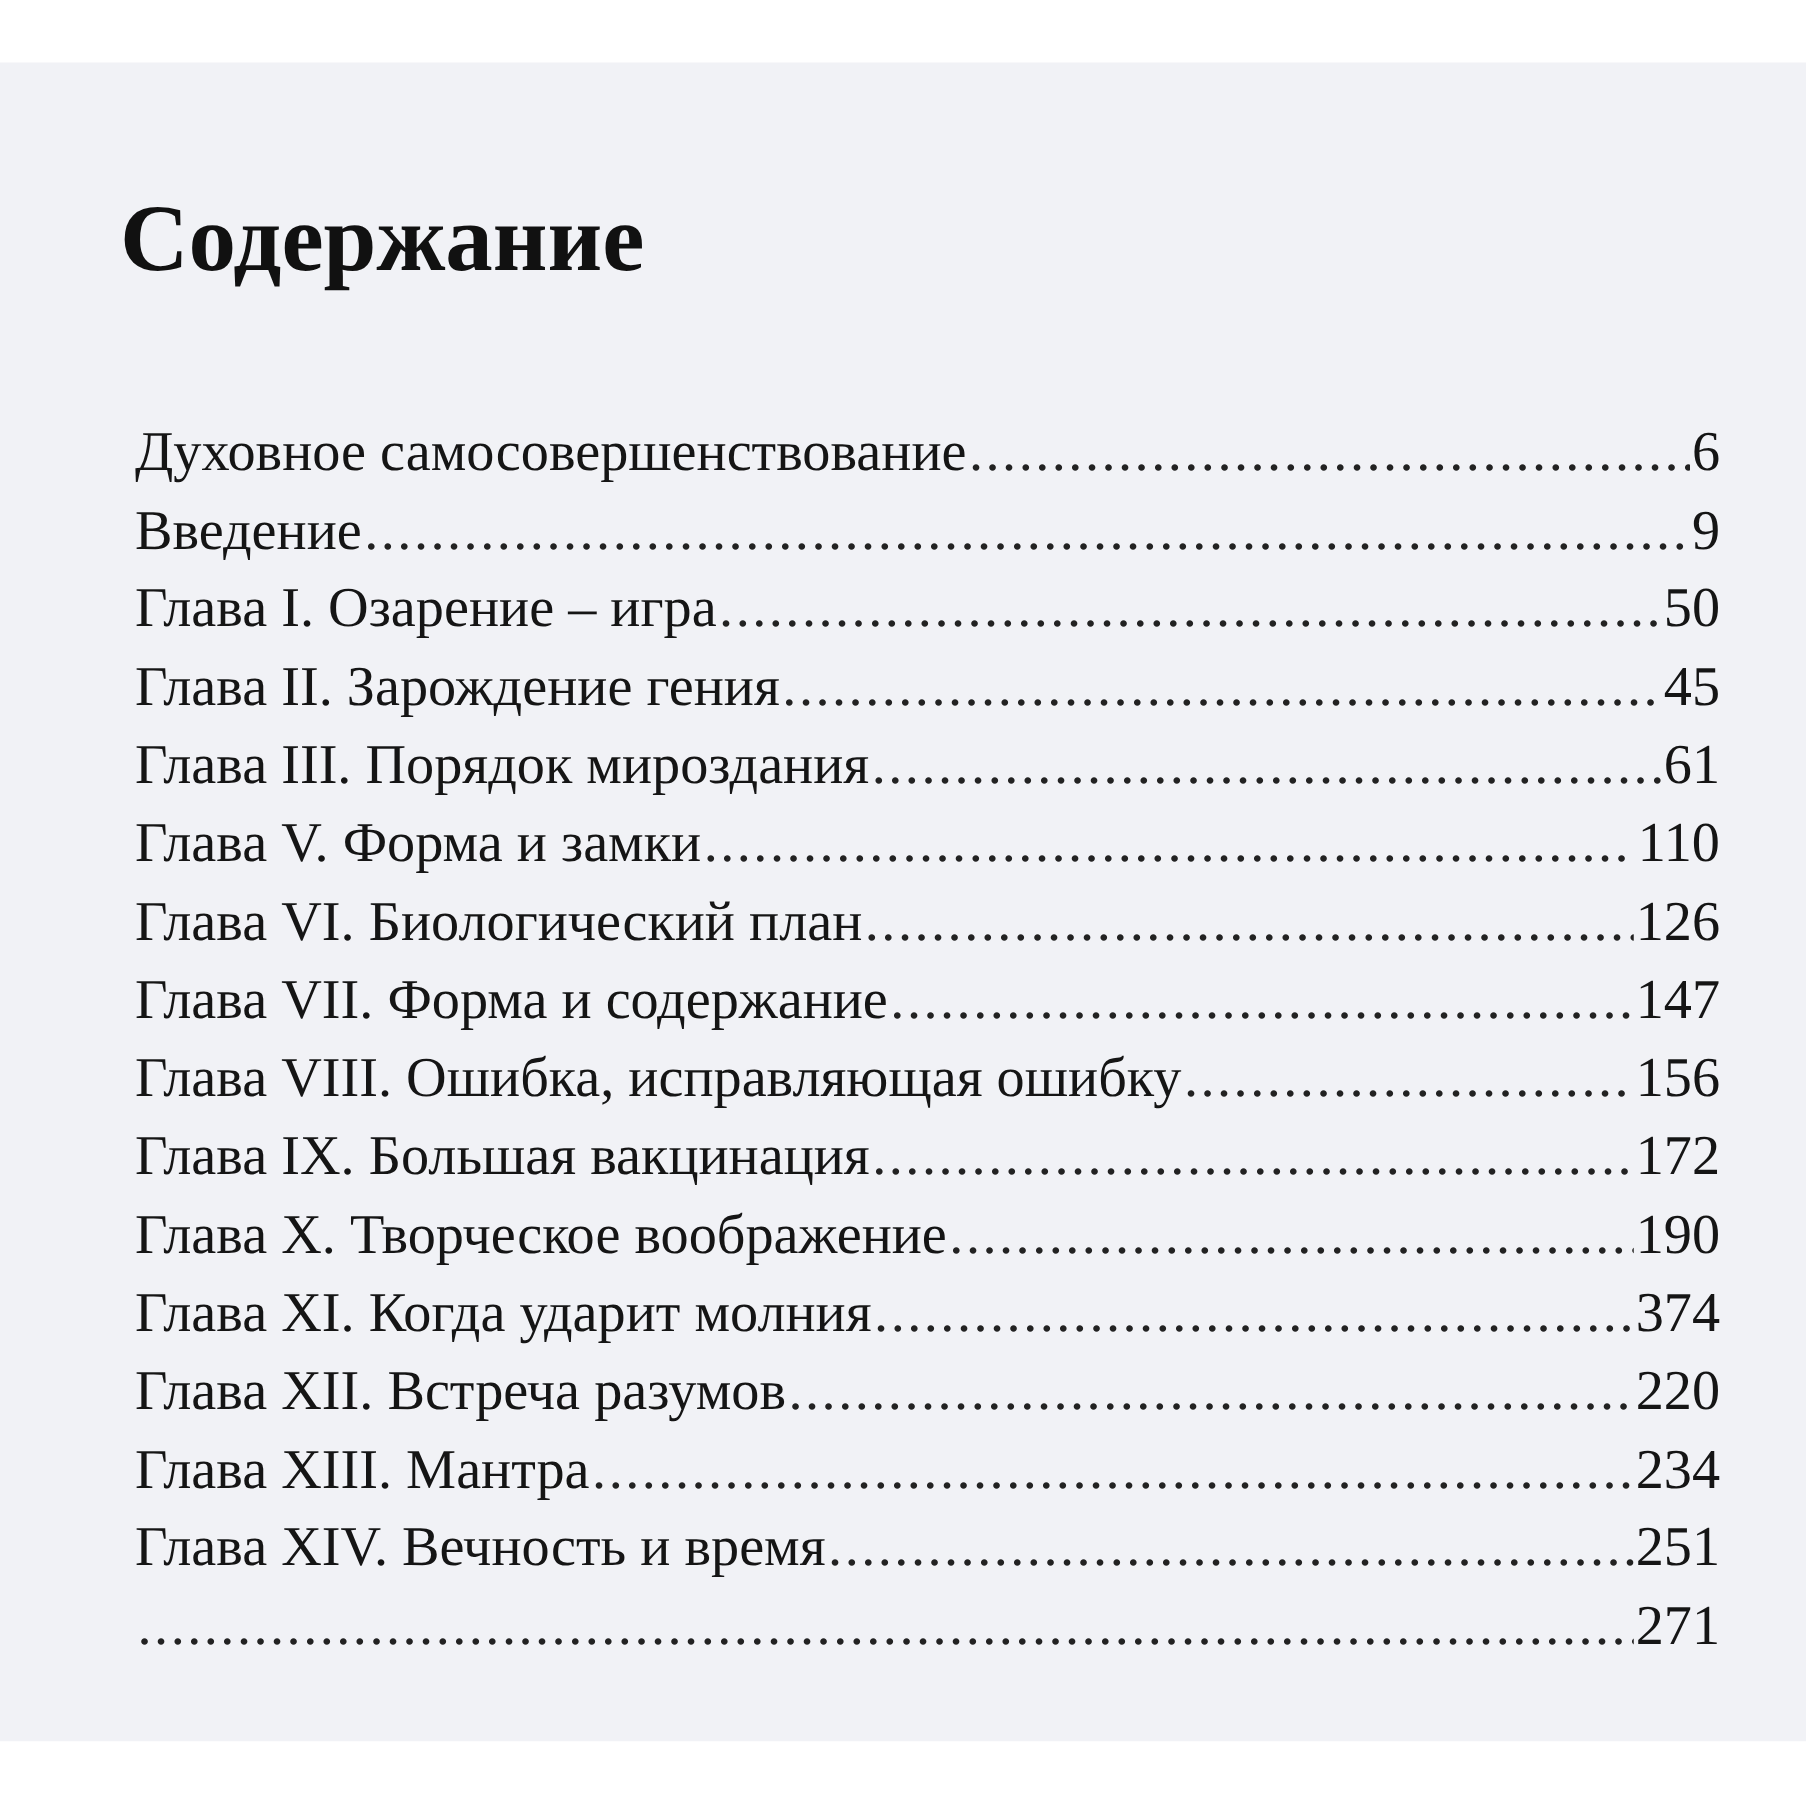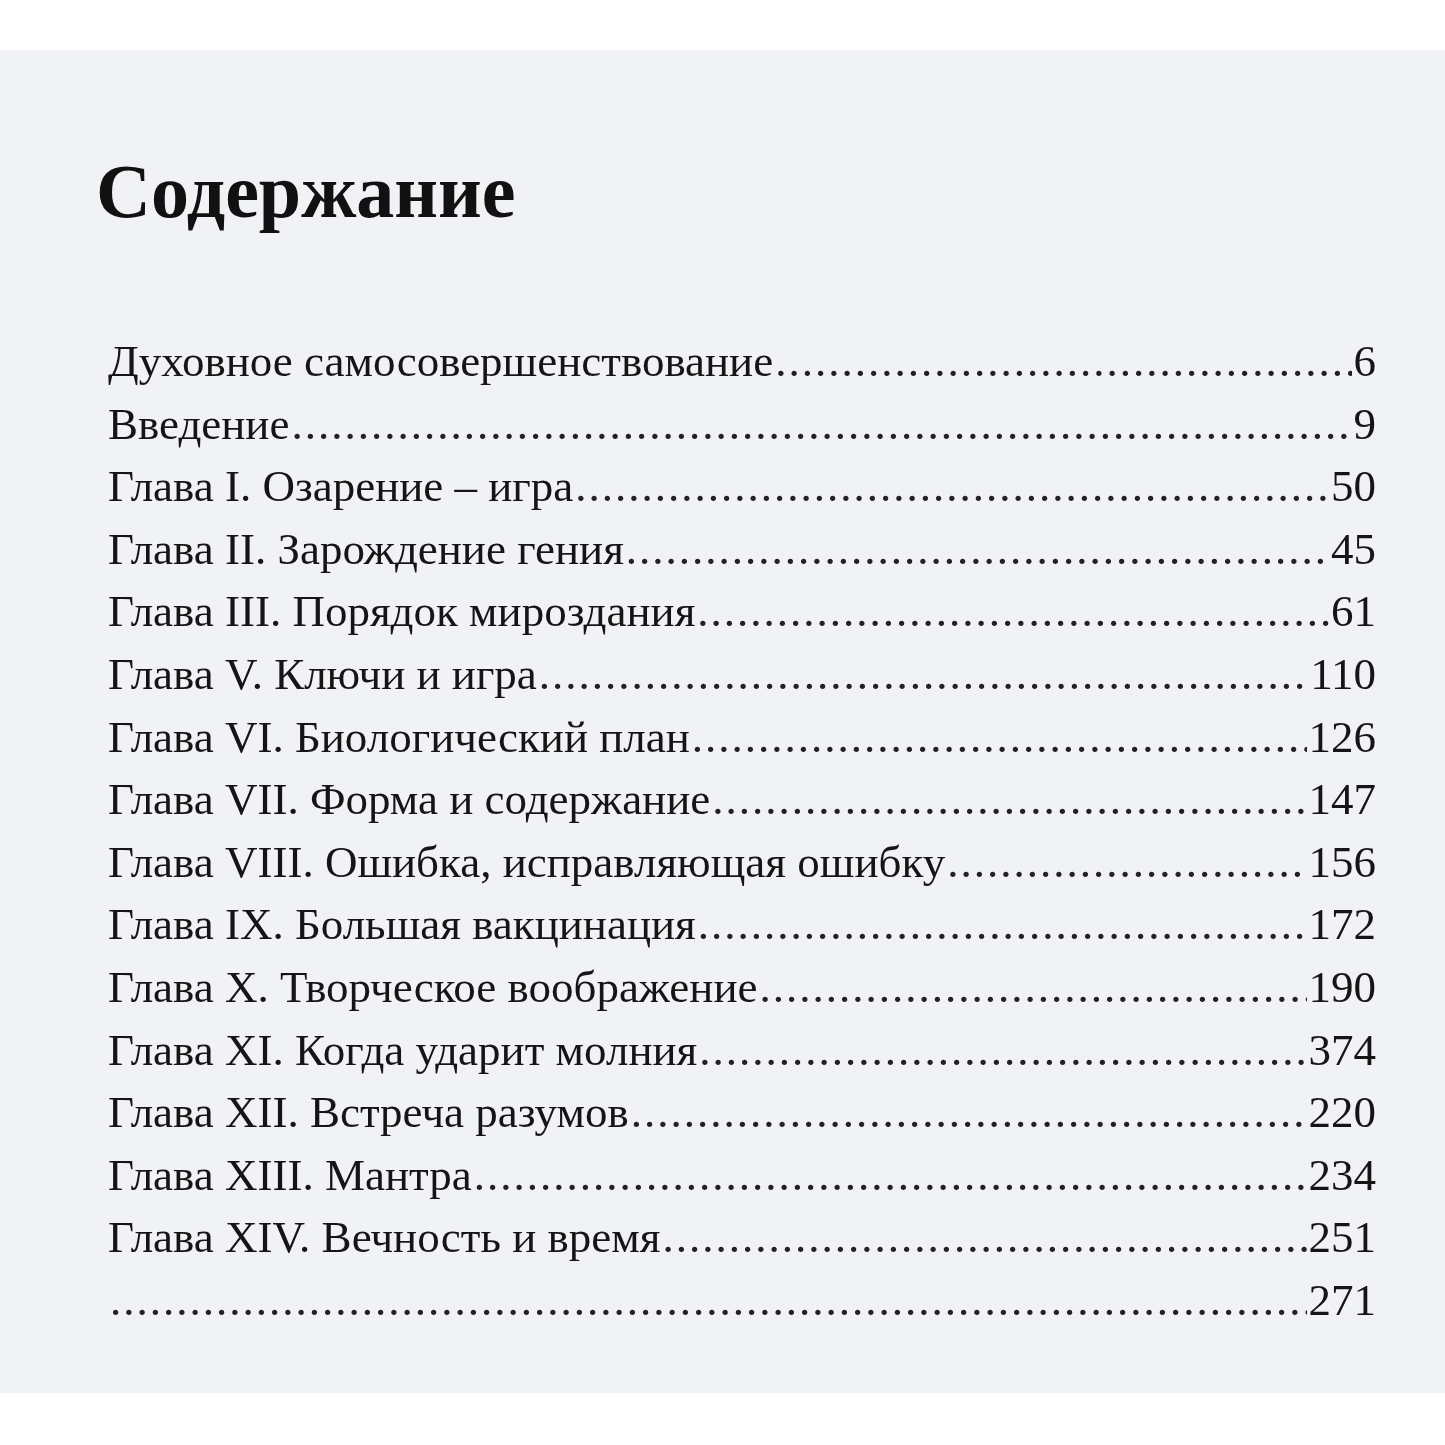--- a/index.html
+++ b/index.html
@@ -96,21 +96,21 @@
       <span class="toc-label">Глава II. Зарождение гения</span>
       <span class="toc-leader"></span>
       <span class="toc-page">45</span>
     </li>
     <li class="toc-row">
       <span class="toc-label">Глава III. Порядок мироздания</span>
       <span class="toc-leader"></span>
       <span class="toc-page">61</span>
     </li>
     <li class="toc-row">
-      <span class="toc-label">Глава V. Ключи и игра</span>
+      <span class="toc-label">Глава V. Форма и замки</span>
       <span class="toc-leader"></span>
       <span class="toc-page">110</span>
     </li>
     <li class="toc-row">
       <span class="toc-label">Глава VI. Биологический план</span>
       <span class="toc-leader"></span>
       <span class="toc-page">126</span>
     </li>
     <li class="toc-row">
       <span class="toc-label">Глава VII. Форма и содержание</span>

